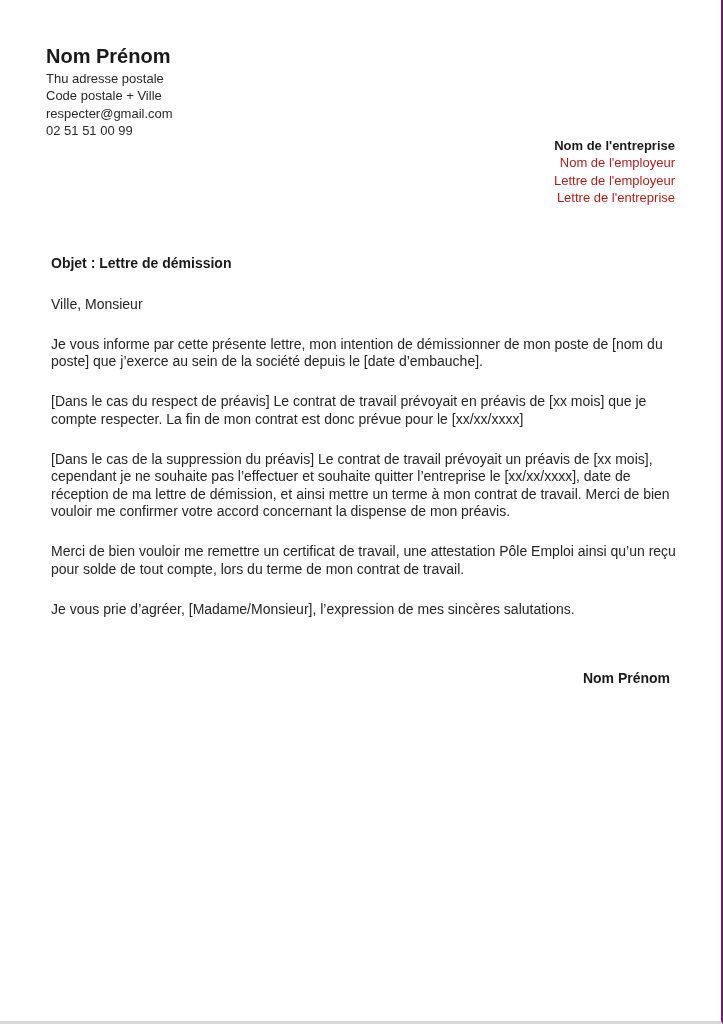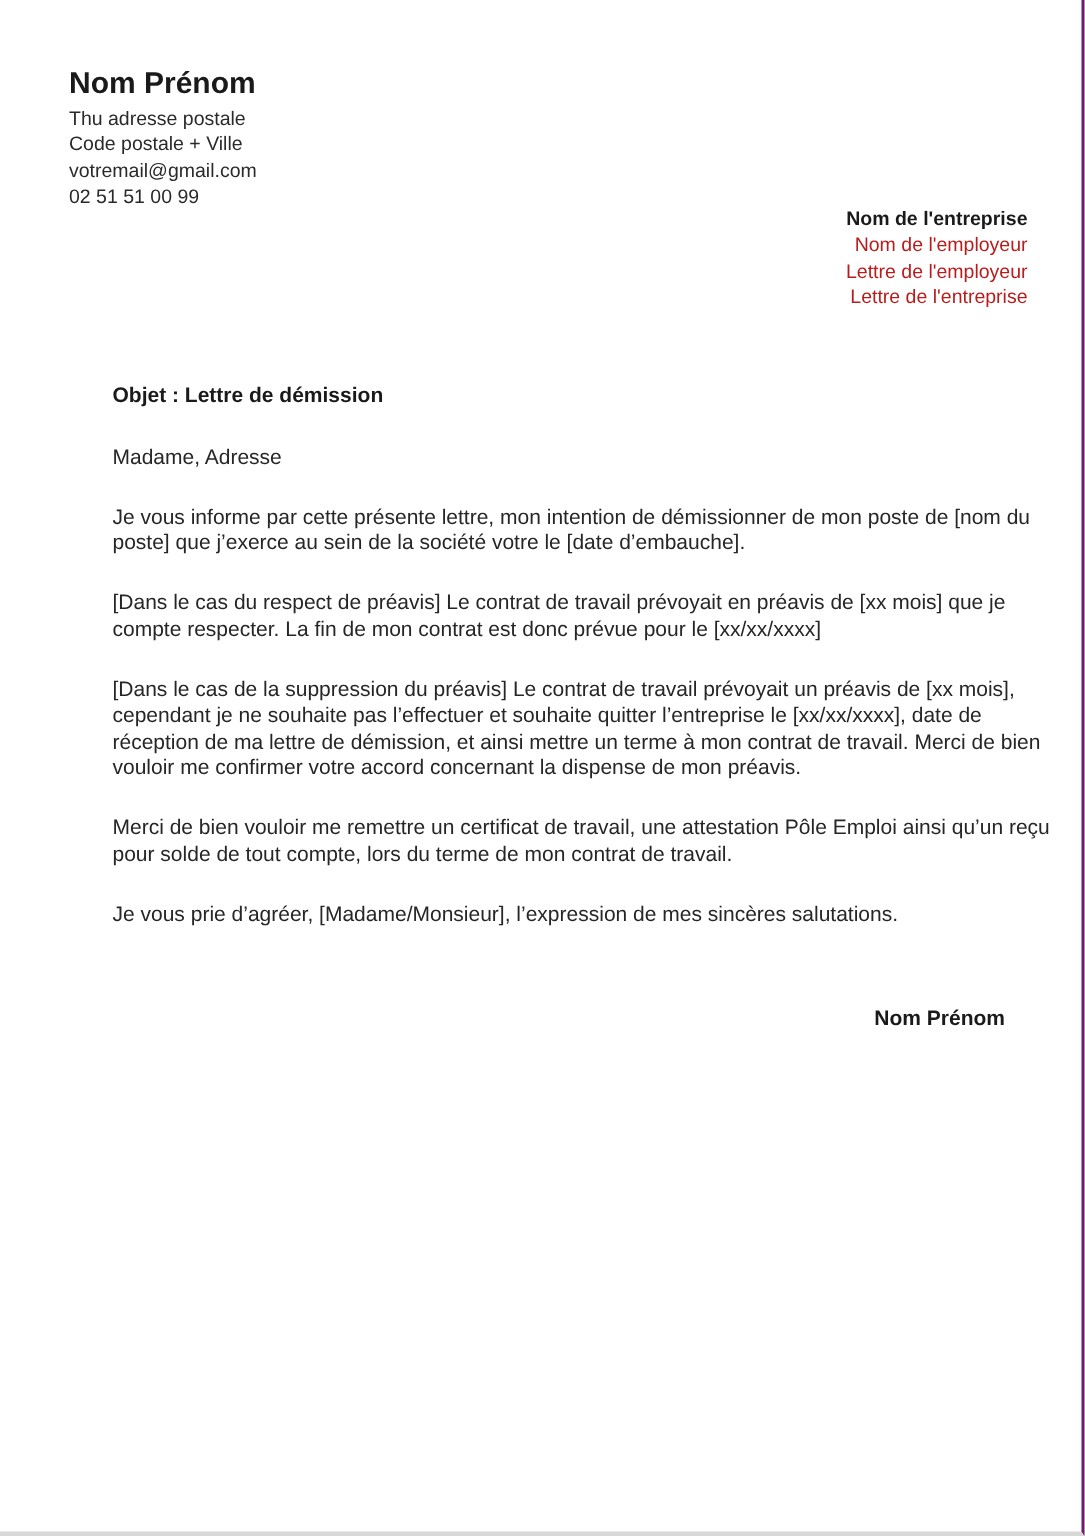--- a/index.html
+++ b/index.html
@@ -34,42 +34,41 @@
       line-height: 24px;
       margin-bottom: 2px;
     }
     .sender-line {
       font-size: 13px;
       line-height: 17.3px;
       color: #2a2a2a;
     }
     .recipient {
       position: absolute;
-      right: 36px;
+      right: 46px;
       top: 137px;
       text-align: right;
     }
     .recipient-line {
       font-size: 13px;
       line-height: 17.3px;
       color: #b91c1c;
     }
     .recipient-company {
       font-weight: bold;
       color: #1a1a1a;
     }
     .body {
       position: absolute;
       left: 51px;
       top: 255px;
       width: 630px;
       font-size: 14px;
       line-height: 17.5px;
       color: #262626;
-      margin-left: 24px;
     }
     .subject {
       font-weight: bold;
       color: #1a1a1a;
       margin: 0 0 23px 0;
     }
     .para {
       margin: 0 0 22.5px 0;
     }
     .para-tight {
@@ -87,35 +86,35 @@
   </style>
 </head>
 <body>
 
 <div class="page">
 
   <div class="sender">
     <div class="sender-name">Nom Prénom</div>
     <div class="sender-line">Thu adresse postale</div>
     <div class="sender-line">Code postale + Ville</div>
-    <div class="sender-line">votremail@gmail.com</div>
+    <div class="sender-line">respecter@gmail.com</div>
     <div class="sender-line">02 51 51 00 99</div>
   </div>
 
   <div class="recipient">
     <div class="recipient-line recipient-company">Nom de l'entreprise</div>
     <div class="recipient-line">Nom de l'employeur</div>
     <div class="recipient-line">Lettre de l'employeur</div>
     <div class="recipient-line">Lettre de l'entreprise</div>
   </div>
 
   <div class="body">
     <p class="subject">Objet : Lettre de démission</p>
-    <p class="para">Madame, Adresse</p>
-    <p class="para">Je vous informe par cette présente lettre, mon intention de démissionner de mon poste de [nom du poste] que j’exerce au sein de la société votre le [date d’embauche].</p>
+    <p class="para">Ville, Monsieur</p>
+    <p class="para">Je vous informe par cette présente lettre, mon intention de démissionner de mon poste de [nom du poste] que j’exerce au sein de la société depuis le [date d’embauche].</p>
     <p class="para">[Dans le cas du respect de préavis] Le contrat de travail prévoyait en préavis de [xx mois] que je compte respecter. La fin de mon contrat est donc prévue pour le [xx/xx/xxxx]</p>
     <p class="para">[Dans le cas de la suppression du préavis] Le contrat de travail prévoyait un préavis de [xx mois], cependant je ne souhaite pas l’effectuer et souhaite quitter l’entreprise le [xx/xx/xxxx], date de réception de ma lettre de démission, et ainsi mettre un terme à mon contrat de travail. Merci de bien vouloir me confirmer votre accord concernant la dispense de mon préavis.</p>
     <p class="para">Merci de bien vouloir me remettre un certificat de travail, une attestation Pôle Emploi ainsi qu’un reçu pour solde de tout compte, lors du terme de mon contrat de travail.</p>
     <p class="para-tight">Je vous prie d’agréer, [Madame/Monsieur], l’expression de mes sincères salutations.</p>
   </div>
 
   <div class="signature">Nom Prénom</div>
 
 </div>
 

